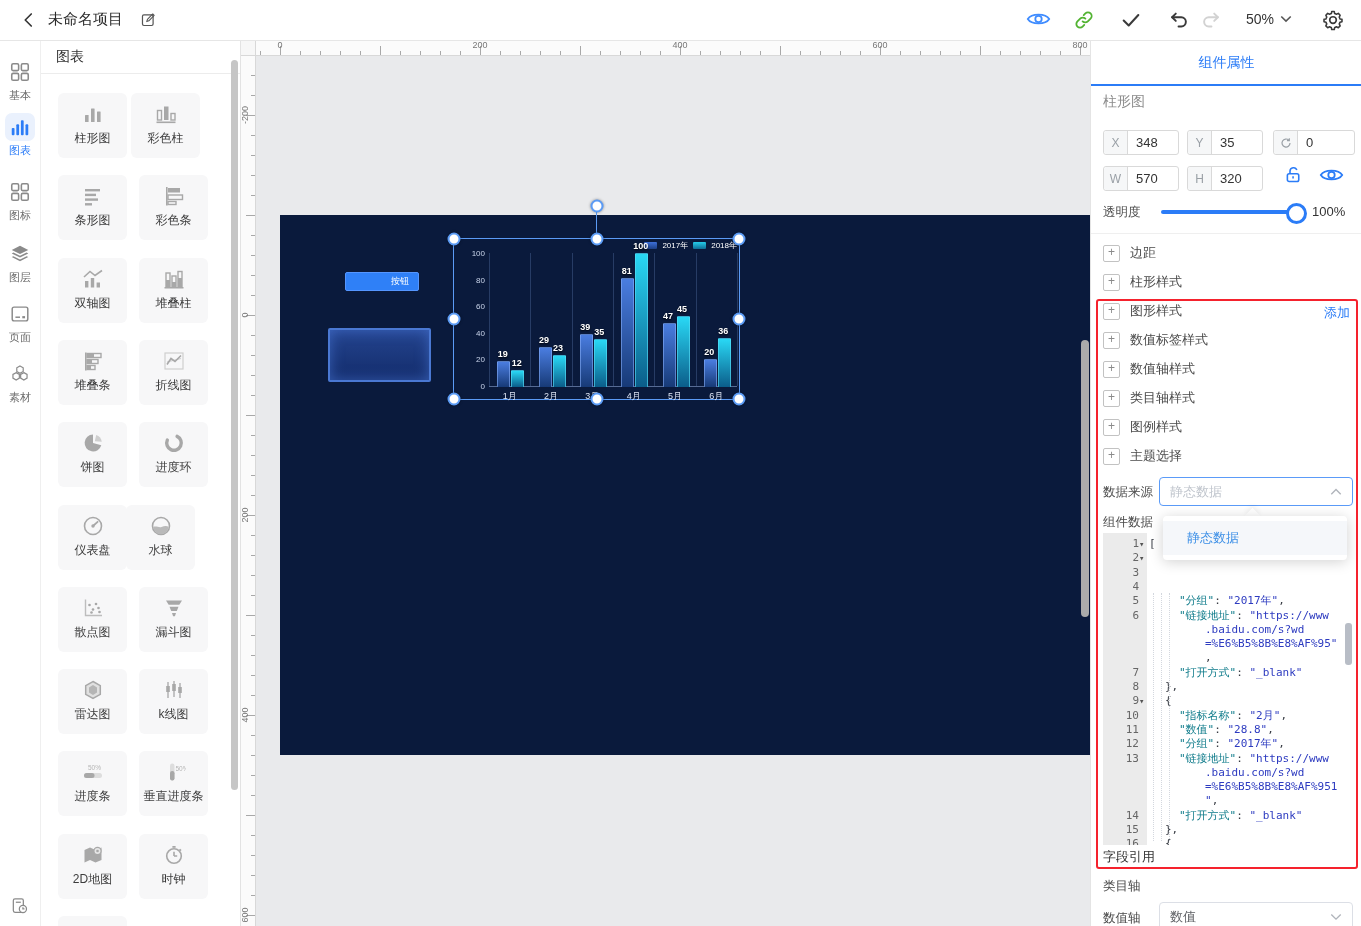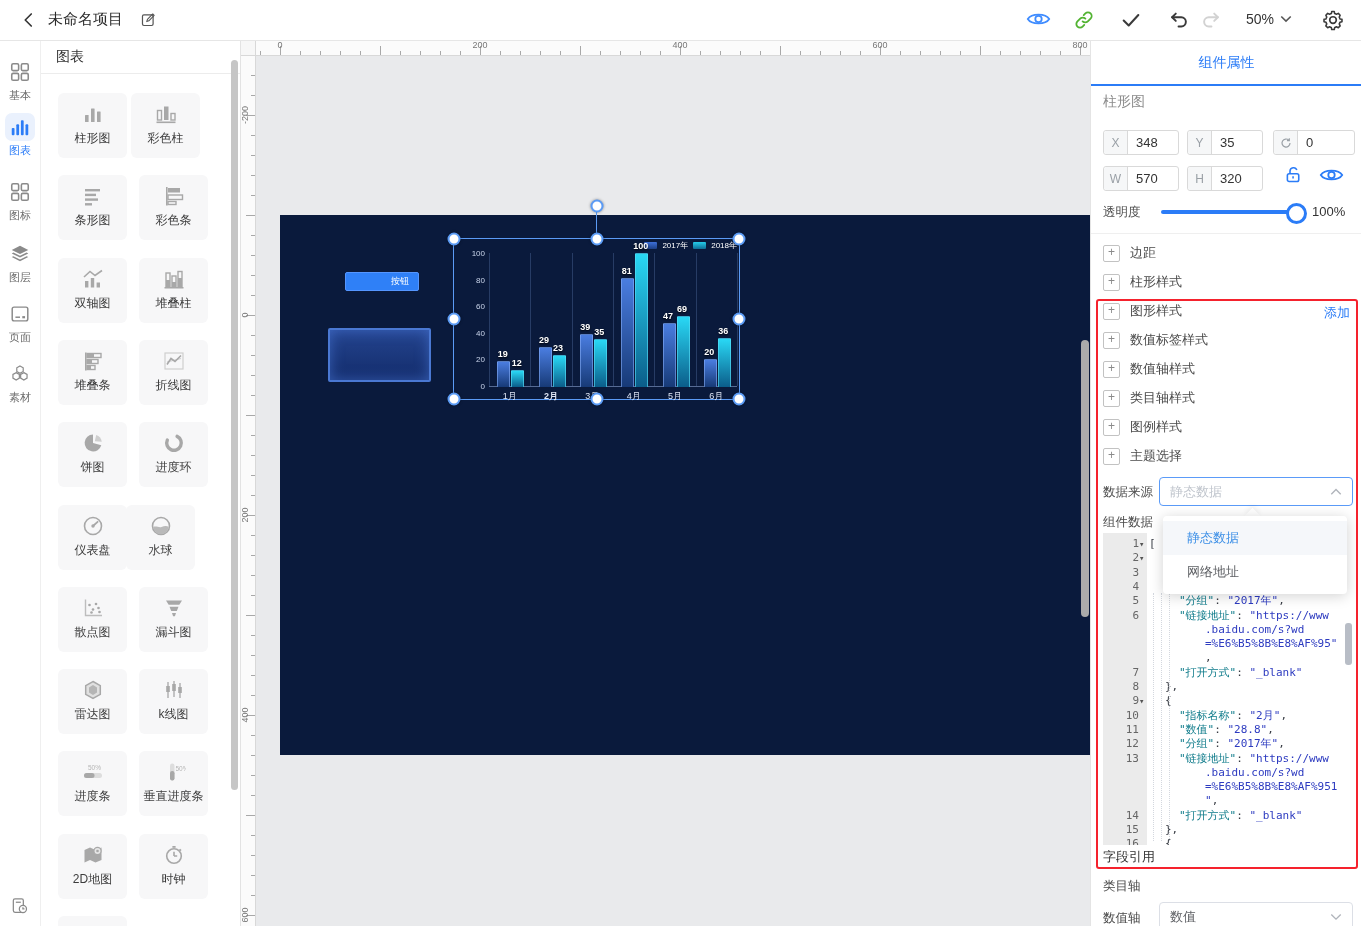--- a/index.html
+++ b/index.html
@@ -575,35 +575,35 @@
         <div class="ytick" style="left: 31px; top: 14px;">100</div>
         <div class="bar s0" style="left: 43.1667px; top: 121.73px; width: 11px; height: 25.27px;"></div>
         <div class="vlabel" style="left: 48.6667px; top: 109.73px;">19</div>
         <div class="bar s1" style="left: 57.1667px; top: 131.04px; width: 11px; height: 15.96px;"></div>
         <div class="vlabel" style="left: 62.6667px; top: 119.04px;">12</div>
         <div class="xlab" style="left: 55.6667px; top: 151px;">1月</div>
         <div class="bar s0" style="left: 84.5px; top: 108.43px; width: 11px; height: 38.57px;"></div>
         <div class="vlabel" style="left: 90px; top: 96.43px;">29</div>
         <div class="bar s1" style="left: 98.5px; top: 116.41px; width: 11px; height: 30.59px;"></div>
         <div class="vlabel" style="left: 104px; top: 104.41px;">23</div>
-        <div class="xlab" style="left: 97px; top: 151px; font-weight: bold;">2月</div>
+        <div class="xlab" style="left: 97px; top: 151px;">2月</div>
         <div class="bar s0" style="left: 125.833px; top: 95.13px; width: 11px; height: 51.87px;"></div>
         <div class="vlabel" style="left: 131.333px; top: 83.13px;">39</div>
         <div class="bar s1" style="left: 139.833px; top: 100.45px; width: 11px; height: 46.55px;"></div>
         <div class="vlabel" style="left: 145.333px; top: 88.45px;">35</div>
         <div class="xlab" style="left: 138.333px; top: 151px;">3月</div>
         <div class="bar s0" style="left: 167.167px; top: 39.27px; width: 11px; height: 107.73px;"></div>
         <div class="vlabel" style="left: 172.667px; top: 27.27px;">81</div>
         <div class="bar s1" style="left: 181.167px; top: 14px; width: 11px; height: 133px;"></div>
         <div class="vlabel" style="left: 186.667px; top: 2px;">100</div>
         <div class="xlab" style="left: 179.667px; top: 151px;">4月</div>
         <div class="bar s0" style="left: 208.5px; top: 84.49px; width: 11px; height: 62.51px;"></div>
         <div class="vlabel" style="left: 214px; top: 72.49px;">47</div>
         <div class="bar s1" style="left: 222.5px; top: 76.51px; width: 11px; height: 70.49px;"></div>
-        <div class="vlabel" style="left: 228px; top: 64.51px;">69</div>
+        <div class="vlabel" style="left: 228px; top: 64.51px;">45</div>
         <div class="xlab" style="left: 221px; top: 151px;">5月</div>
         <div class="bar s0" style="left: 249.833px; top: 120.4px; width: 11px; height: 26.6px;"></div>
         <div class="vlabel" style="left: 255.333px; top: 108.4px;">20</div>
         <div class="bar s1" style="left: 263.833px; top: 99.12px; width: 11px; height: 47.88px;"></div>
         <div class="vlabel" style="left: 269.333px; top: 87.12px;">36</div>
         <div class="xlab" style="left: 262.333px; top: 151px;">6月</div>
         <div class="handle" style="left: 0px; top: 0px;"></div>
         <div class="handle" style="left: 142.5px; top: 0px;"></div>
         <div class="handle" style="left: 285px; top: 0px;"></div>
         <div class="handle" style="left: 0px; top: 80px;"></div>
@@ -768,21 +768,20 @@
         </div>
       <div id="ed-scroll"></div>
     <div class="guide" style="left: 50px; top: 60px; height: 248px;"></div>
         <div class="guide" style="left: 58px; top: 60px; height: 248px;"></div>
         <div class="guide" style="left: 66px; top: 60px; height: 248px;"></div>
       </div>
 
     <div id="ds-caret"></div>
     <div id="ds-popup">
       <div class="ds-opt sel">静态数据</div>
-      <div class="ds-opt">网络地址</div>
     </div>
 
     <div class="abs" style="left:12px;top:808px;font-size:13px;color:#333;">字段引用</div>
 
     <div class="rp-label" style="left:12px;top:838px;">类目轴</div>
 
     <div class="rp-label" style="left:12px;top:870px;">数值轴</div>
     <div class="selectbox" style="left:68px;top:862px;width:172px;">
       <span class="sbtext">数值</span>
       <svg width="12" height="8" viewBox="0 0 14 9">

